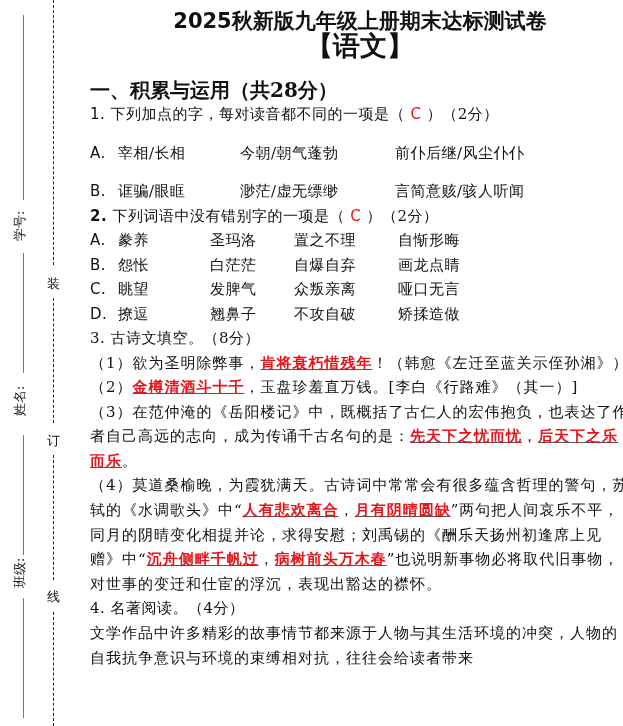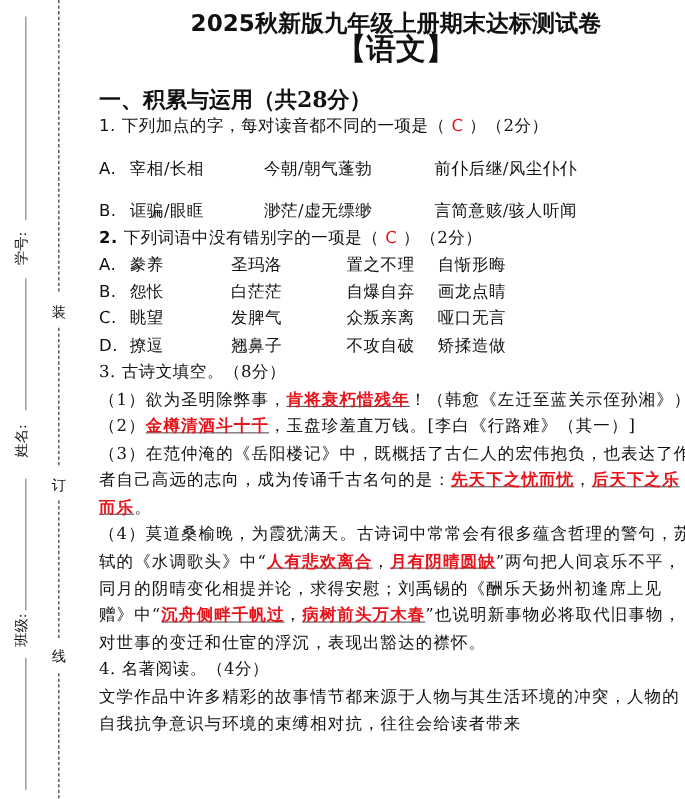--- a/index.html
+++ b/index.html
@@ -17,21 +17,21 @@
   .subtitle { text-align:center; font-weight:bold; font-size:27px; line-height:25px; }
   .section { font-weight:bold; font-size:20px; line-height:24px; margin-top:20px; }
   .line { font-size:15px; line-height:24.5px; white-space:nowrap; letter-spacing:0.5px; }
   .wrap { font-size:15px; line-height:24.6px; letter-spacing:1px; }
   .ans { color:#e8141b; font-weight:bold; text-decoration:underline; text-decoration-color:#555; }
   .mark { color:#e8141b; font-family:"DejaVu Sans", sans-serif; }
   .num { font-family:"DejaVu Sans", sans-serif; }
   .opt { display:inline-block; }
   .c0 { width:28px; } 
   .q1c1 { width:122px; } .q1c2 { width:155px;margin-top:14px; }
-  .q2c1 { width:92px; } .q2c2 { width:84px; } .q2c3 { width:104px;text-align:center; }
+  .q2c1 { width:92px; } .q2c2 { width:84px; } .q2c3 { width:104px; }
 </style>
 </head>
 <body>
 
 <div class="margin">
   <div class="solid-line" style="top:15px;height:185px"></div>
   <div class="vlabel" style="top:218px">学号:</div>
   <div class="solid-line" style="top:253px;height:120px"></div>
   <div class="vlabel" style="top:393px">姓名:</div>
   <div class="solid-line" style="top:435px;height:120px"></div>

